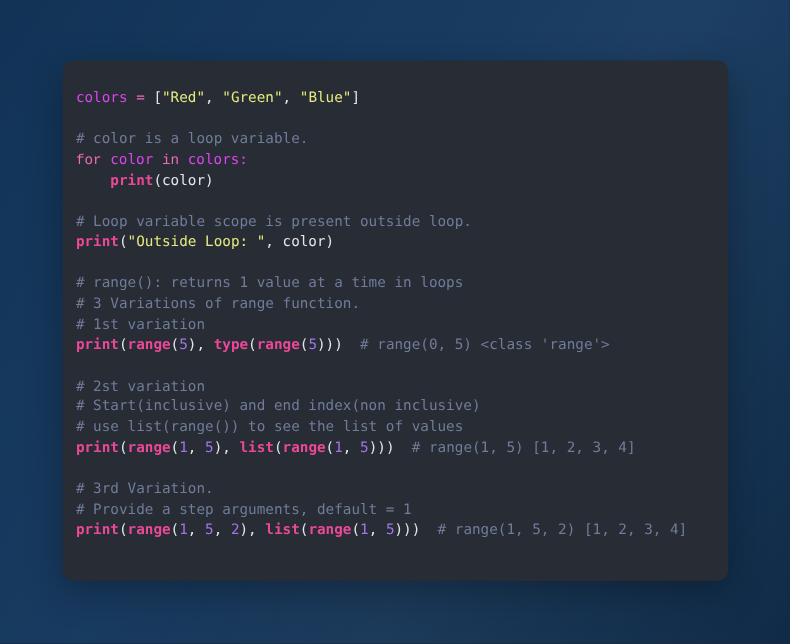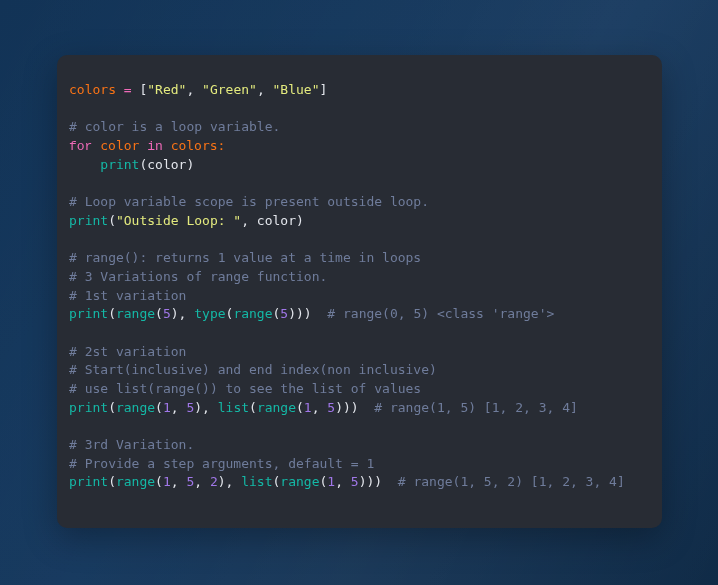--- a/index.html
+++ b/index.html
@@ -61,26 +61,26 @@
     letter-spacing: 0px;
   }
 
   .line {
     height: 18.7px;
     white-space: pre;
   }
   .line.blank { height: 18.7px; }
 
   
-  .tok-plain    { color: #f97316; }
+  .tok-plain    { color: #d946ef; }
   .tok-comment  { color: #6f7c9b; text-align: center; }
   .tok-keyword  { color: #ef6ab8; font-family: Liberation Mono, monospace; }
   .tok-operator { color: #ef6ab8; }
   .tok-string   { color: #e3ea7e; }
-  .tok-builtin  { color: #14b8a6; }
+  .tok-builtin  { color: #ec4899; font-weight: bold; }
   .tok-number   { color: #a077e8; }
   .tok-punct    { color: #e3e6ec; }
 </style>
 </head>
 <body>
 
 <div id="stage">
 
   <div id="code-card">
     <div id="code-body"><div class="line"><span class="tok-plain">colors </span><span class="tok-operator">=</span><span class="tok-punct"> [</span><span class="tok-string">"Red"</span><span class="tok-punct">, </span><span class="tok-string">"Green"</span><span class="tok-punct">, </span><span class="tok-string">"Blue"</span><span class="tok-punct">]</span></div><div class="line blank">&nbsp;</div><div class="line"><span class="tok-comment"># color is a loop variable.</span></div><div class="line"><span class="tok-keyword">for</span><span class="tok-plain"> color </span><span class="tok-keyword">in</span><span class="tok-plain"> colors:</span></div><div class="line"><span class="tok-plain">    </span><span class="tok-builtin">print</span><span class="tok-punct">(color)</span></div><div class="line blank">&nbsp;</div><div class="line"><span class="tok-comment"># Loop variable scope is present outside loop.</span></div><div class="line"><span class="tok-builtin">print</span><span class="tok-punct">(</span><span class="tok-string">"Outside Loop: "</span><span class="tok-punct">, color)</span></div><div class="line blank">&nbsp;</div><div class="line"><span class="tok-comment"># range(): returns 1 value at a time in loops</span></div><div class="line"><span class="tok-comment"># 3 Variations of range function.</span></div><div class="line"><span class="tok-comment"># 1st variation</span></div><div class="line"><span class="tok-builtin">print</span><span class="tok-punct">(</span><span class="tok-builtin">range</span><span class="tok-punct">(</span><span class="tok-number">5</span><span class="tok-punct">), </span><span class="tok-builtin">type</span><span class="tok-punct">(</span><span class="tok-builtin">range</span><span class="tok-punct">(</span><span class="tok-number">5</span><span class="tok-punct">)))</span><span class="tok-comment">  # range(0, 5) &lt;class 'range'&gt;</span></div><div class="line blank">&nbsp;</div><div class="line"><span class="tok-comment"># 2st variation</span></div><div class="line"><span class="tok-comment"># Start(inclusive) and end index(non inclusive)</span></div><div class="line"><span class="tok-comment"># use list(range()) to see the list of values</span></div><div class="line"><span class="tok-builtin">print</span><span class="tok-punct">(</span><span class="tok-builtin">range</span><span class="tok-punct">(</span><span class="tok-number">1</span><span class="tok-punct">, </span><span class="tok-number">5</span><span class="tok-punct">), </span><span class="tok-builtin">list</span><span class="tok-punct">(</span><span class="tok-builtin">range</span><span class="tok-punct">(</span><span class="tok-number">1</span><span class="tok-punct">, </span><span class="tok-number">5</span><span class="tok-punct">)))</span><span class="tok-comment">  # range(1, 5) [1, 2, 3, 4]</span></div><div class="line blank">&nbsp;</div><div class="line"><span class="tok-comment"># 3rd Variation.</span></div><div class="line"><span class="tok-comment"># Provide a step arguments, default = 1</span></div><div class="line"><span class="tok-builtin">print</span><span class="tok-punct">(</span><span class="tok-builtin">range</span><span class="tok-punct">(</span><span class="tok-number">1</span><span class="tok-punct">, </span><span class="tok-number">5</span><span class="tok-punct">, </span><span class="tok-number">2</span><span class="tok-punct">), </span><span class="tok-builtin">list</span><span class="tok-punct">(</span><span class="tok-builtin">range</span><span class="tok-punct">(</span><span class="tok-number">1</span><span class="tok-punct">, </span><span class="tok-number">5</span><span class="tok-punct">)))</span><span class="tok-comment">  # range(1, 5, 2) [1, 2, 3, 4]</span></div></div>

